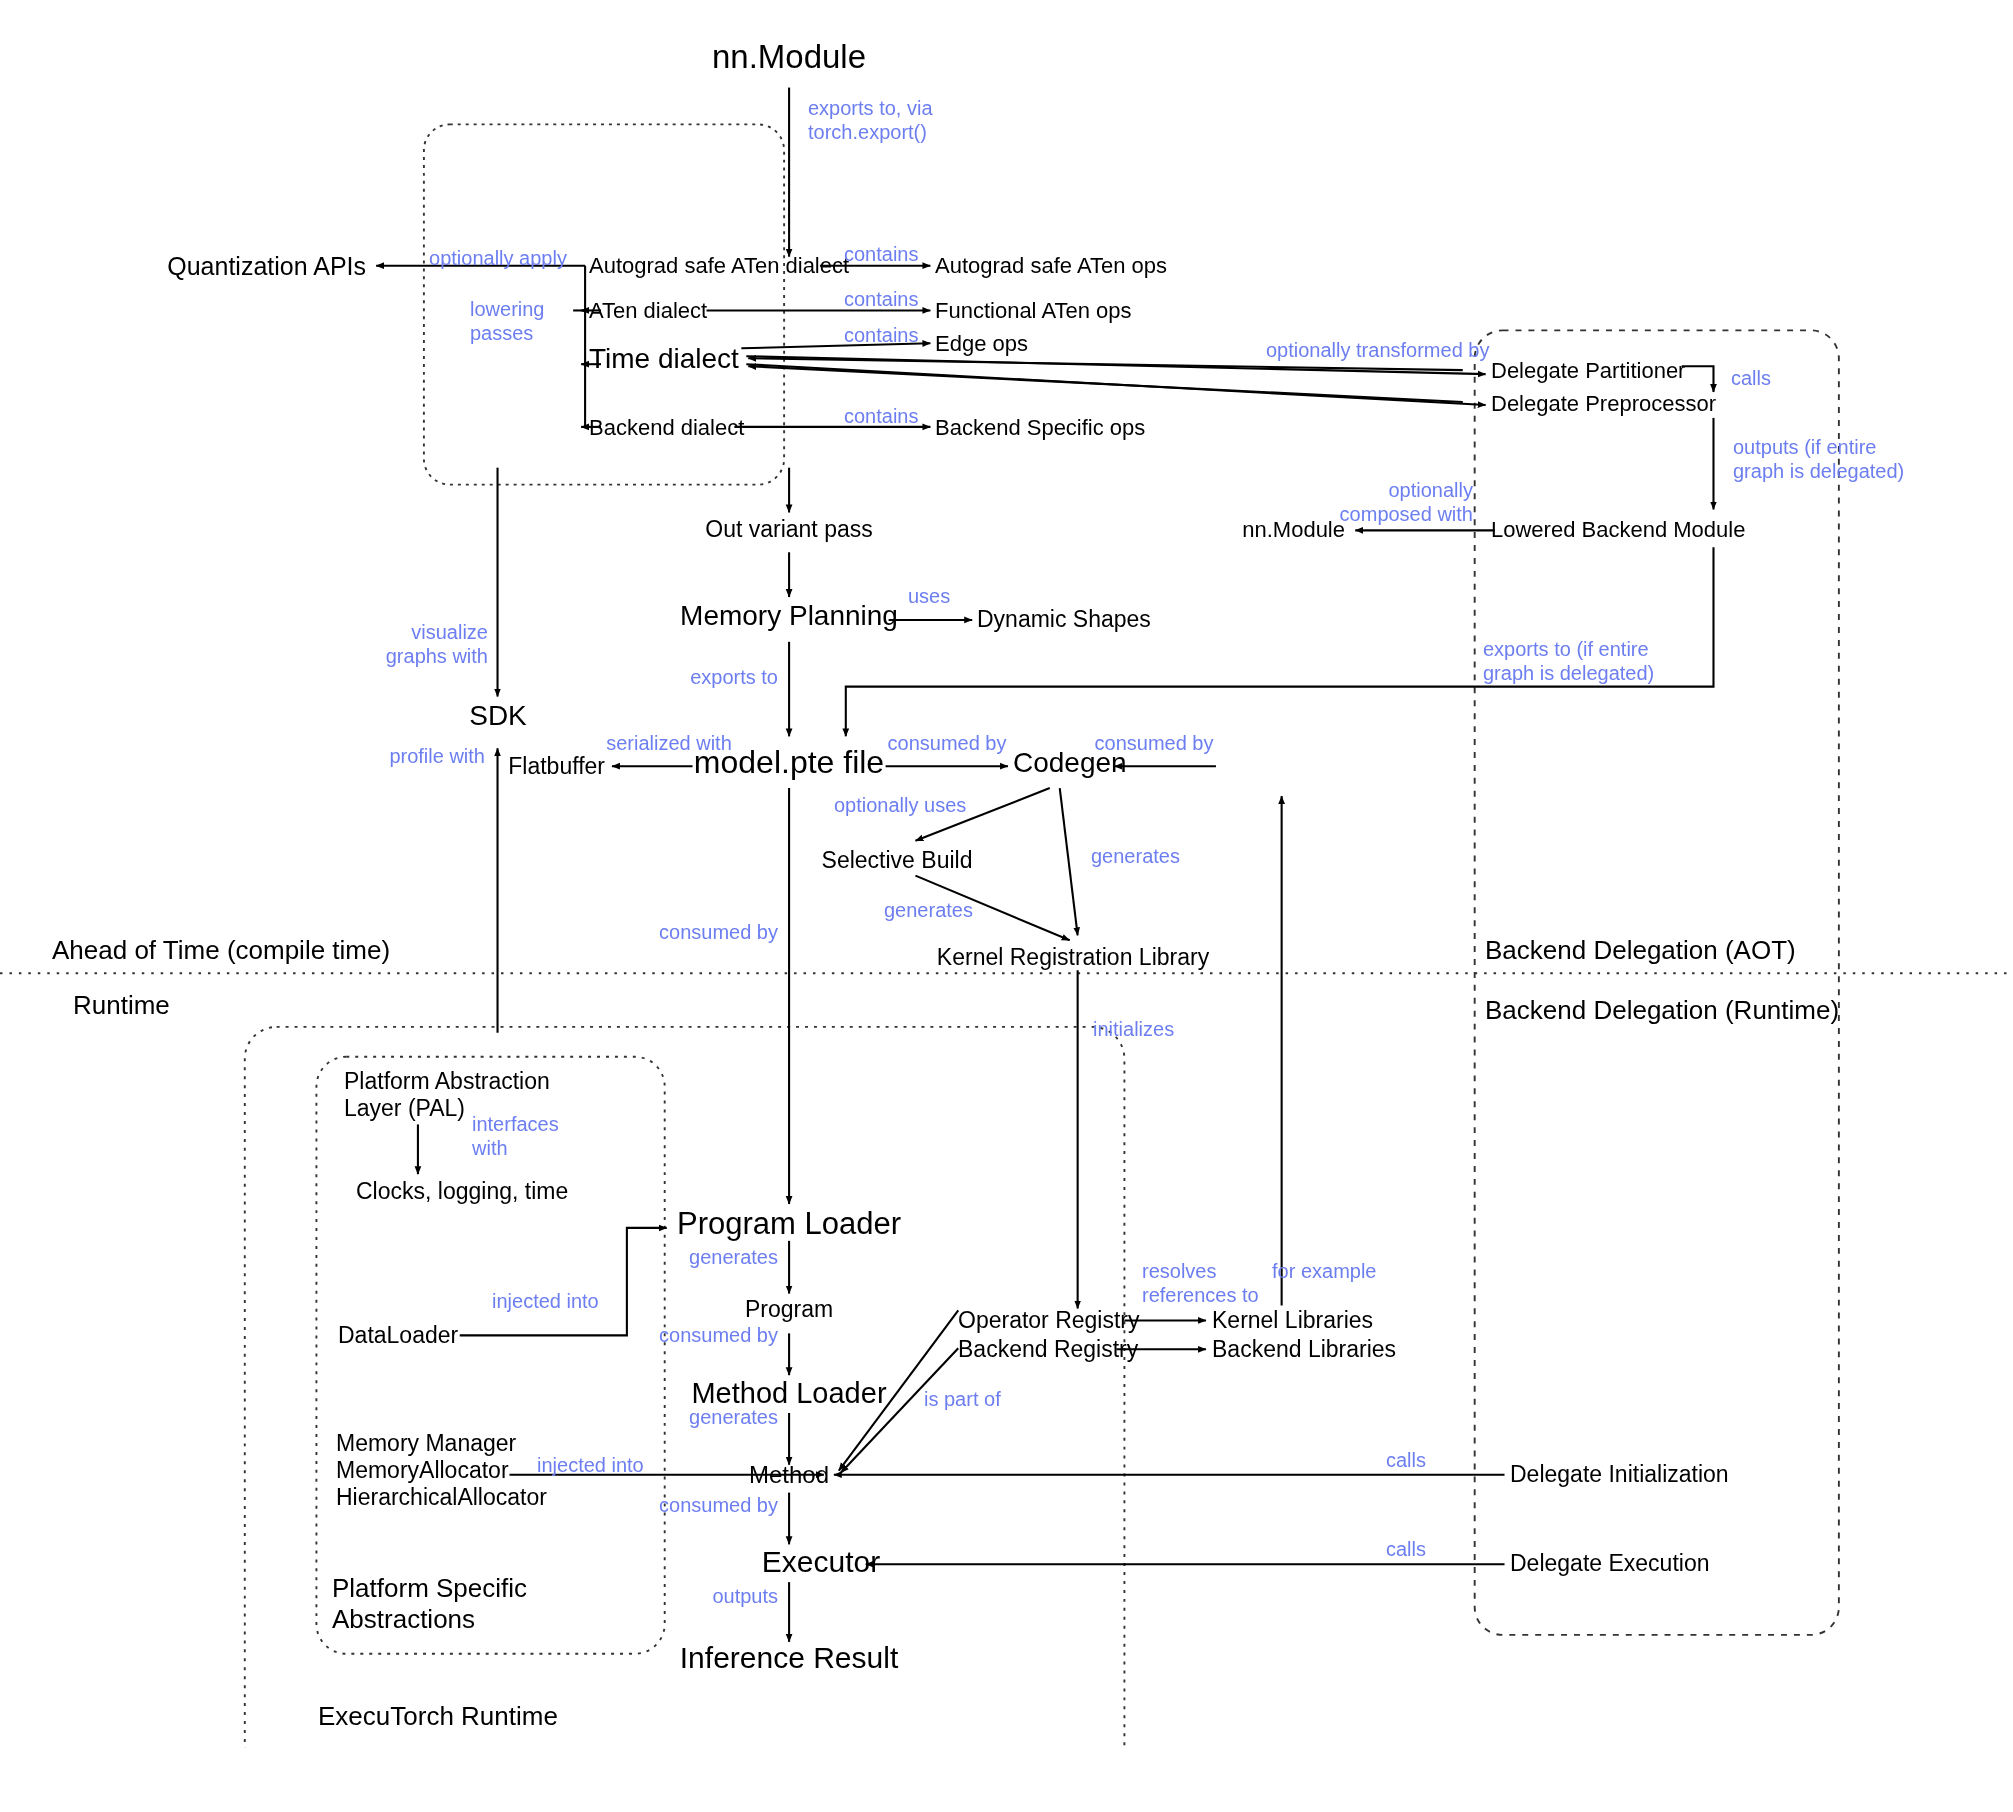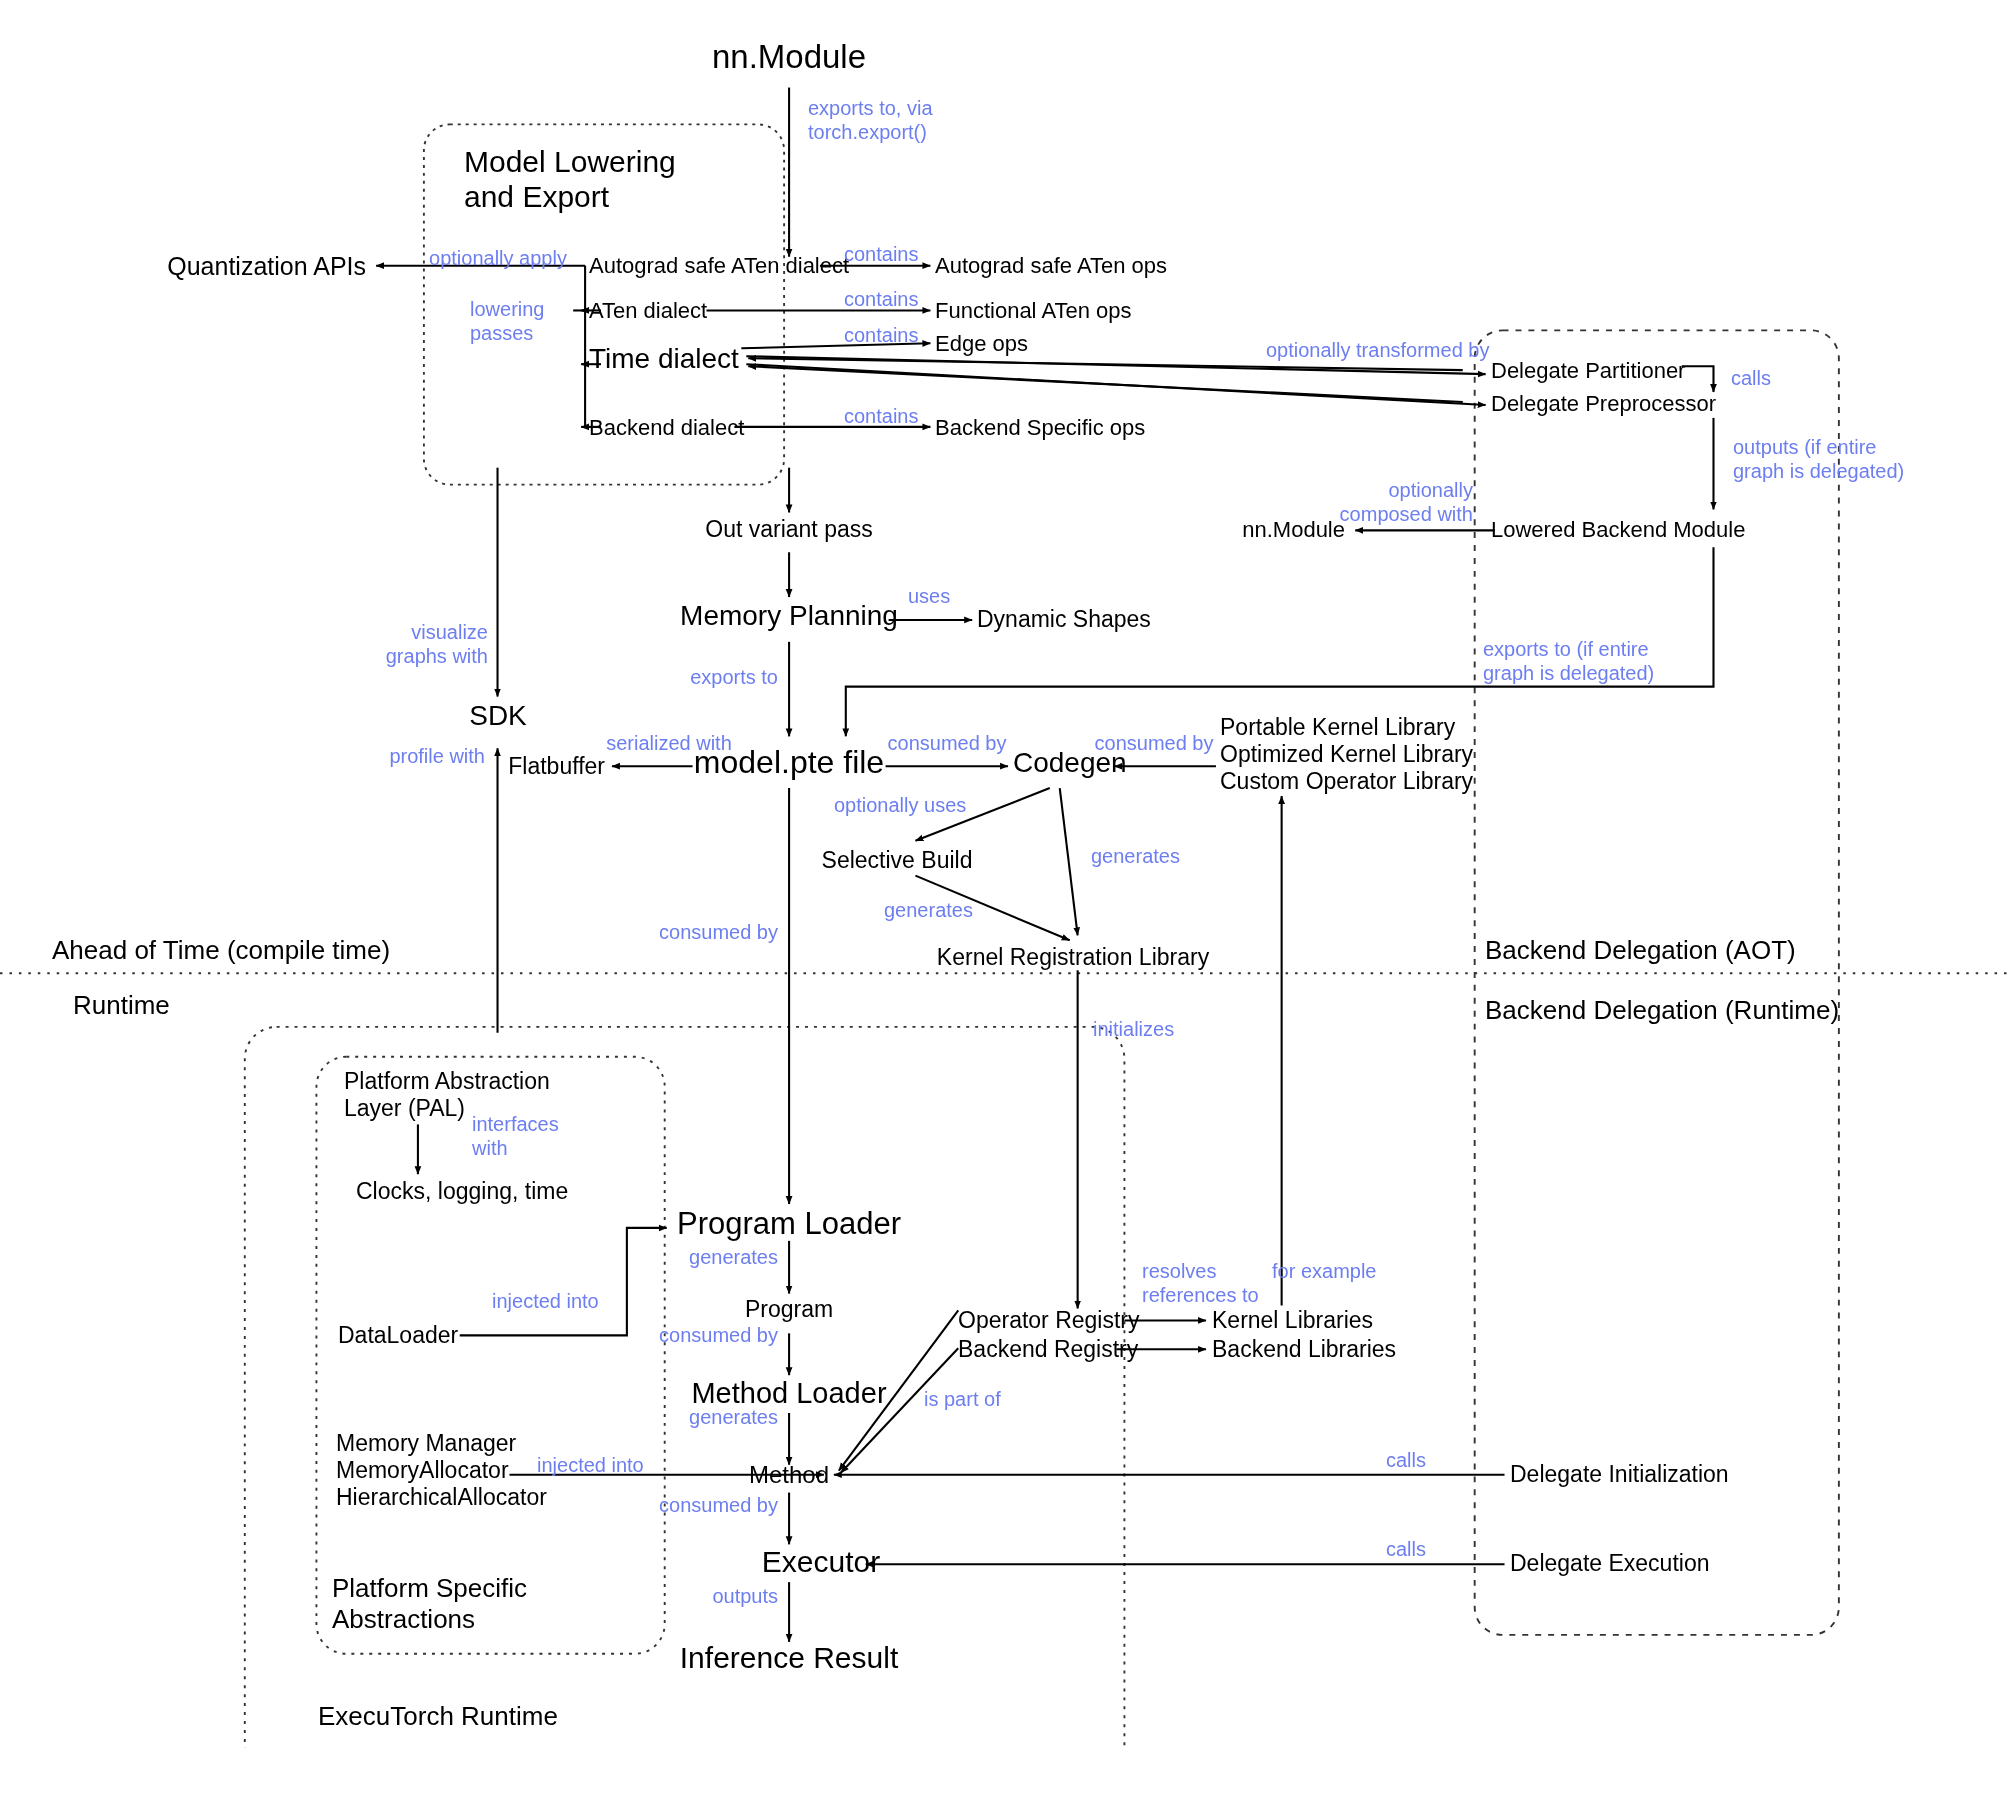--- a/index.html
+++ b/index.html
@@ -145,23 +145,20 @@
   <div class="node r" style="left:1345px;top:517px;font-size:22px;">nn.Module</div>
 
   <div class="node c" style="left:789px;top:516px;font-size:23px;">Out variant pass</div>
   <div class="node c" style="left:789px;top:599px;font-size:28px;">Memory Planning</div>
   <div class="node" style="left:977px;top:606px;font-size:23px;">Dynamic Shapes</div>
 
   <div class="node c" style="left:498px;top:699px;font-size:28px;">SDK</div>
   <div class="node r" style="left:605px;top:753px;font-size:23px;">Flatbuffer</div>
   <div class="node c" style="left:789px;top:744px;font-size:32px;">model.pte file</div>
   <div class="node" style="left:1013px;top:746px;font-size:28px;">Codegen</div>
-  <div class="node" style="left:1220px;top:714px;font-size:23px;">Portable Kernel Library
-Optimized Kernel Library
-Custom Operator Library</div>
 
   <div class="node c" style="left:897px;top:847px;font-size:23px;">Selective Build</div>
   <div class="node c" style="left:1073px;top:944px;font-size:23px;">Kernel Registration Library</div>
 
   <div class="node" style="left:344px;top:1068px;font-size:23px;">Platform Abstraction
 Layer (PAL)</div>
   <div class="node" style="left:356px;top:1178px;font-size:23px;">Clocks, logging, time</div>
   <div class="node" style="left:338px;top:1322px;font-size:23px;">DataLoader</div>
 
   <div class="node c" style="left:789px;top:1206px;font-size:31px;">Program Loader</div>
@@ -176,22 +173,20 @@
   <div class="node" style="left:1212px;top:1307px;font-size:23px;">Kernel Libraries</div>
   <div class="node" style="left:1212px;top:1336px;font-size:23px;">Backend Libraries</div>
 
   <div class="node" style="left:336px;top:1430px;font-size:23px;">Memory Manager
 MemoryAllocator
 HierarchicalAllocator</div>
 
   <div class="node" style="left:1510px;top:1461px;font-size:23px;">Delegate Initialization</div>
   <div class="node" style="left:1510px;top:1550px;font-size:23px;">Delegate Execution</div>
 
-  <div class="zone" style="left:464px;top:144px;font-size:30px;">Model Lowering
-and Export</div>
   <div class="zone" style="left:52px;top:935px;">Ahead of Time (compile time)</div>
   <div class="zone" style="left:52px;top:990px;margin-left:21px;">Runtime</div>
   <div class="zone" style="left:1485px;top:935px;">Backend Delegation (AOT)</div>
   <div class="zone" style="left:1485px;top:995px;">Backend Delegation (Runtime)</div>
   <div class="zone" style="left:318px;top:1701px;">ExecuTorch Runtime</div>
   <div class="zone" style="left:332px;top:1573px;">Platform Specific
 Abstractions</div>
 
   <div class="lbl" style="left:808px;top:96px;">exports to, via
 torch.export()</div>

